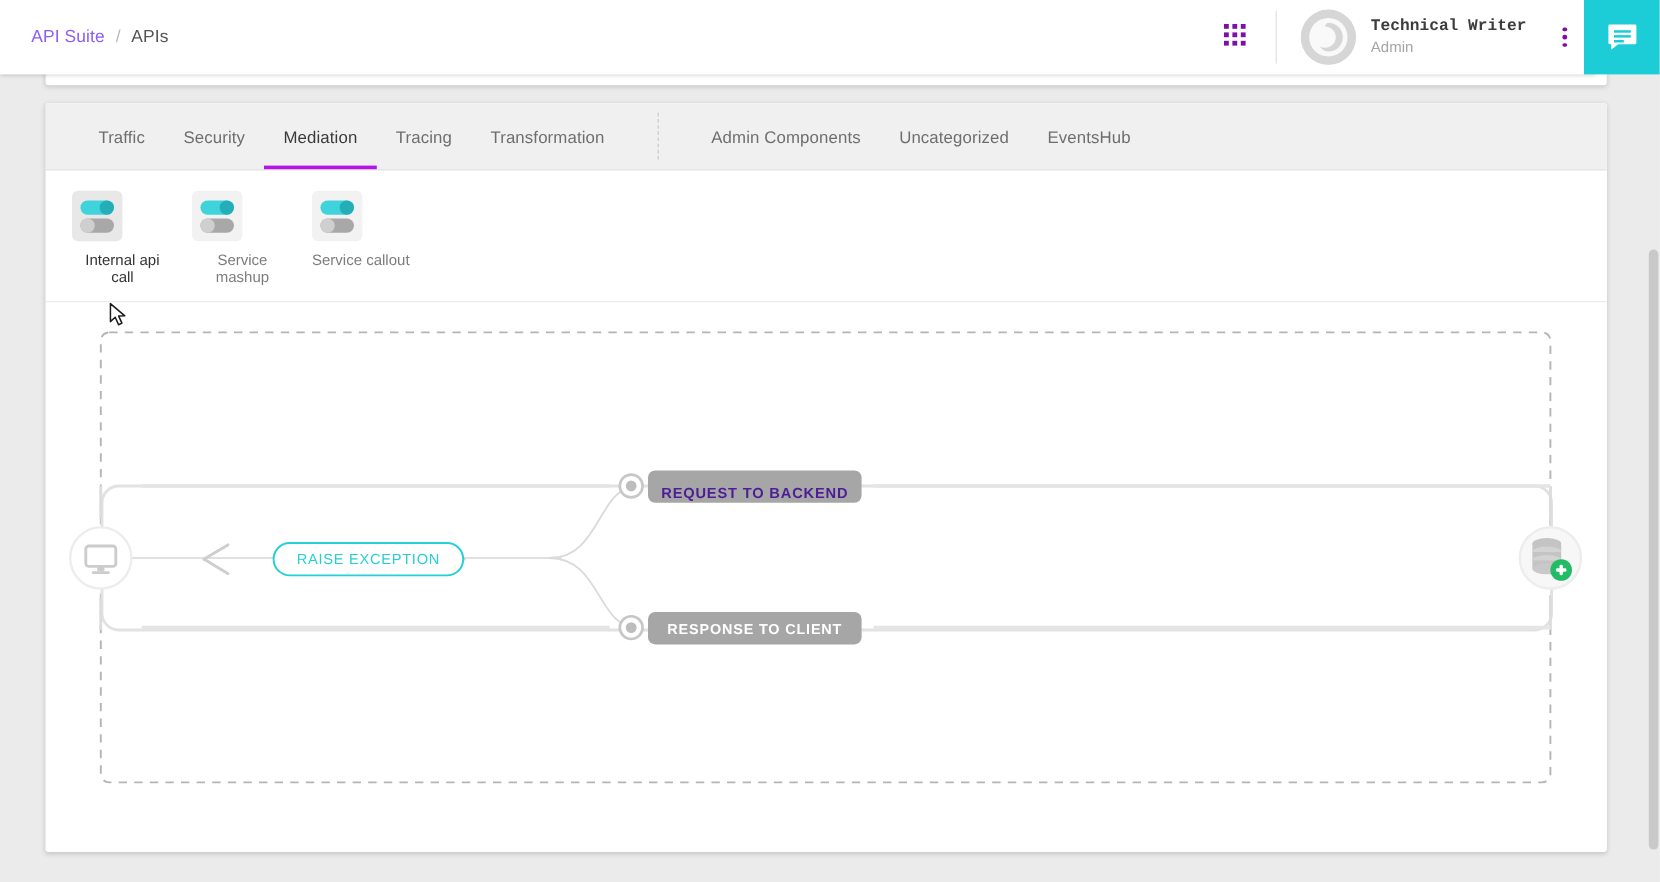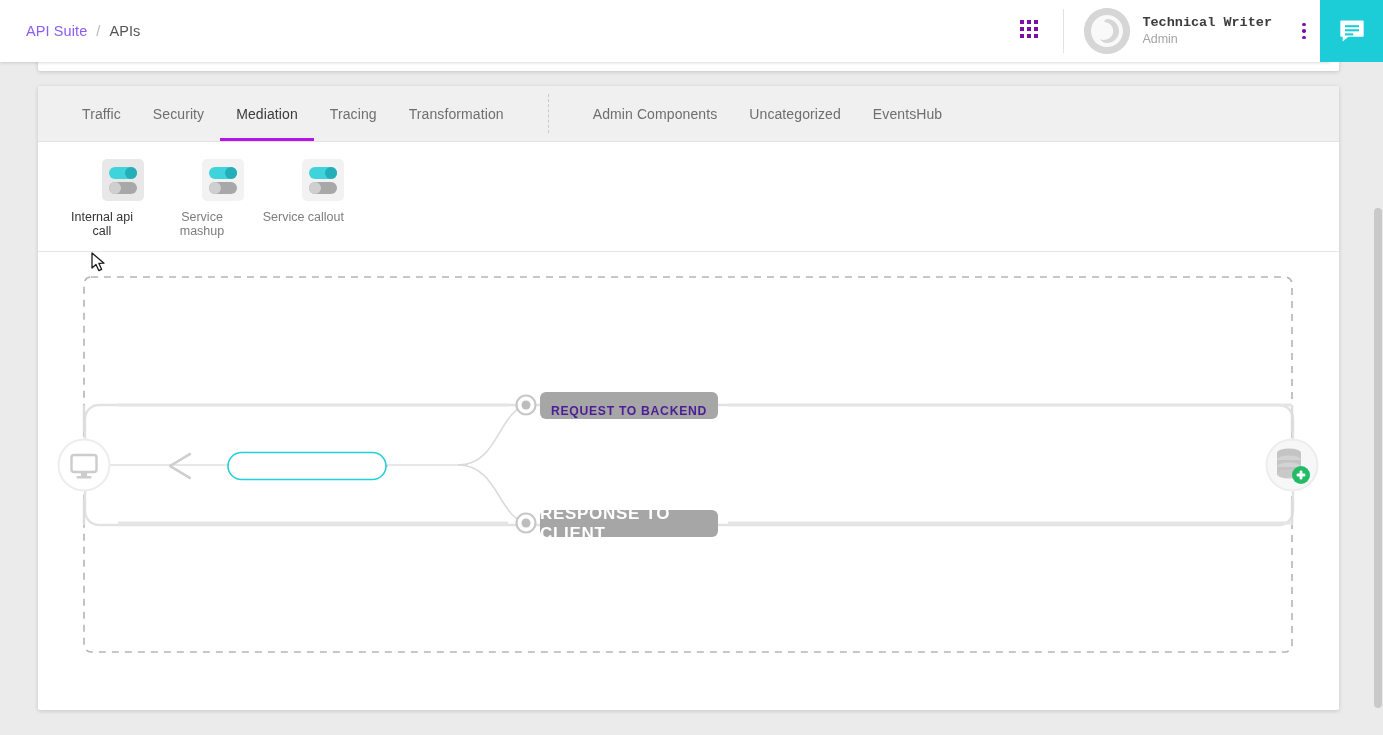--- a/index.html
+++ b/index.html
@@ -105,21 +105,21 @@
     margin: 8px 28px 8px 28px;
   }
 
   
   .palette {
     height: 110px; background: #fff;
     border-bottom: 1px solid #e6e6e6;
     display: flex; align-items: flex-start;
     padding: 17px 0 0 22px; gap: 16px;
   }
-  .comp { width: 84px; display: flex; flex-direction: column; align-items: flex-end; cursor: pointer; }
+  .comp { width: 84px; display: flex; flex-direction: column; align-items: flex-start; cursor: pointer; }
   .comp-icon {
     width: 42px; height: 42px; border-radius: 5px;
     background: #f2f2f2;
     display: flex; flex-direction: column; align-items: center;
     justify-content: center; gap: 3px;
   }
   .comp.selected .comp-icon { background: #e8e8e8; }
   .pill { width: 28px; height: 12px; border-radius: 6px; position: relative; }
   .pill.teal  { background: #3fd3dc; }
   .pill.gray  { background: #a8a8a8; }
@@ -348,22 +348,24 @@
           <rect x="1261.6" y="218.6" width="2.8" height="8.8" rx="1.2" fill="#ffffff"></rect>
         </g>
       </g>
     </svg>
 
     
     <div style="position:absolute;left:502px;top:140px;width:178px;height:37px;display:flex;align-items:center;justify-content:center;
                 font-size:12.2px;font-weight:bold;color:#4c1d95;letter-spacing:.7px;pointer-events:none;">REQUEST TO BACKEND</div>
 
     <div style="position:absolute;left:502px;top:258px;width:178px;height:27px;display:flex;align-items:center;justify-content:center;
-                font-size:17px;font-weight:bold;color:#ffffff;letter-spacing:.7px;pointer-events:none;">RESPONSE TO CLIENT</div>
-
+                font-size:12px;font-weight:bold;color:#ffffff;letter-spacing:.7px;pointer-events:none;">RESPONSE TO CLIENT</div>
+
+    <div style="position:absolute;left:190px;top:200px;width:158px;height:28px;display:flex;align-items:center;justify-content:center;
+                font-size:12.2px;color:#25cfd6;letter-spacing:.6px;pointer-events:none;">RAISE EXCEPTION</div>
   </div>
 </div>
 
 <div class="scrollbar-track">
   <div class="scrollbar-thumb"></div>
 </div>
 
 <div class="cursor">
   <svg width="16" height="22" viewBox="0 0 16 22">
     <path d="M1 1 L1 16 L5 12.4 L7.8 18.6 L10.6 17.3 L7.9 11.4 L13 11.2 Z" fill="#ffffff" stroke="#1b1b1b" stroke-width="1.3" stroke-linejoin="round"></path>

